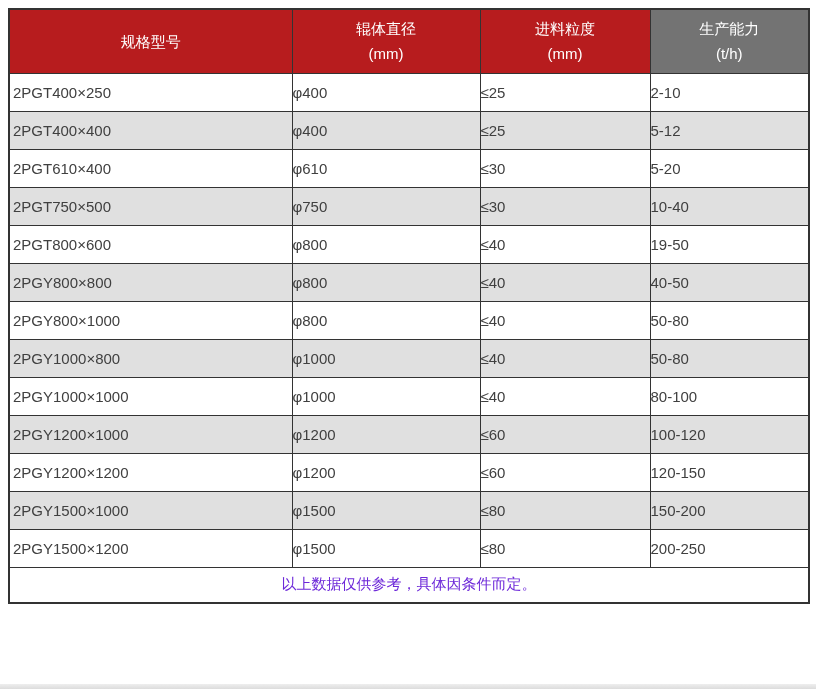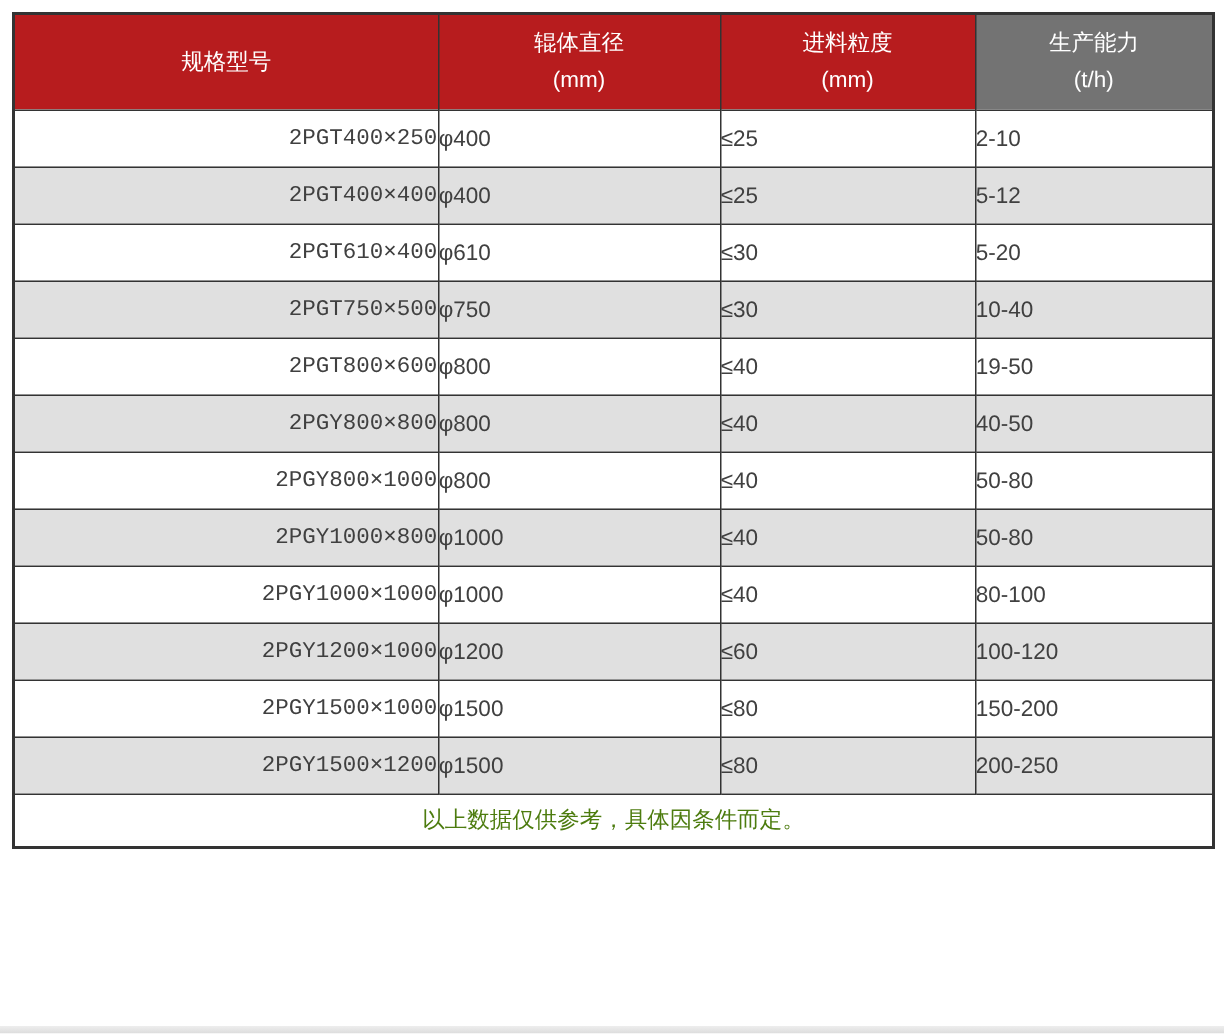--- a/index.html
+++ b/index.html
@@ -36,31 +36,30 @@
   .h-unit:empty { display: none; }
 
   tbody td {
     height: 38px;
     font-size: 15px;
     color: #404040;
     text-align: left;
     vertical-align: middle;
   }
   tbody td.col-model {
-    text-align: right;
+    text-align: left;
     padding-left: 3px;
-    font-family: Liberation Mono, monospace;
   }
   tbody tr:nth-child(even) td { background: #e0e0e0; }
   tbody tr:nth-child(odd) td  { background: #ffffff; }
 
   tfoot td {
     height: 36px;
     font-size: 15px;
-    color: #4d7c0f;
+    color: #6d28d9;
     text-align: center;
     vertical-align: middle;
     background: #ffffff;
   }
   .bottom-shadow {
     position: absolute;
     left: 0; right: 0; bottom: 0;
     height: 5px;
     background: linear-gradient(#eeeeee, #dcdcdc);
   }
@@ -151,20 +150,26 @@
           <td>≤40</td>
           <td>80-100</td>
         </tr>
         <tr>
           <td class="col-model">2PGY1200×1000</td>
           <td>φ1200</td>
           <td>≤60</td>
           <td>100-120</td>
         </tr>
         <tr>
+          <td class="col-model">2PGY1200×1200</td>
+          <td>φ1200</td>
+          <td>≤60</td>
+          <td>120-150</td>
+        </tr>
+        <tr>
           <td class="col-model">2PGY1500×1000</td>
           <td>φ1500</td>
           <td>≤80</td>
           <td>150-200</td>
         </tr>
         <tr>
           <td class="col-model">2PGY1500×1200</td>
           <td>φ1500</td>
           <td>≤80</td>
           <td>200-250</td>

